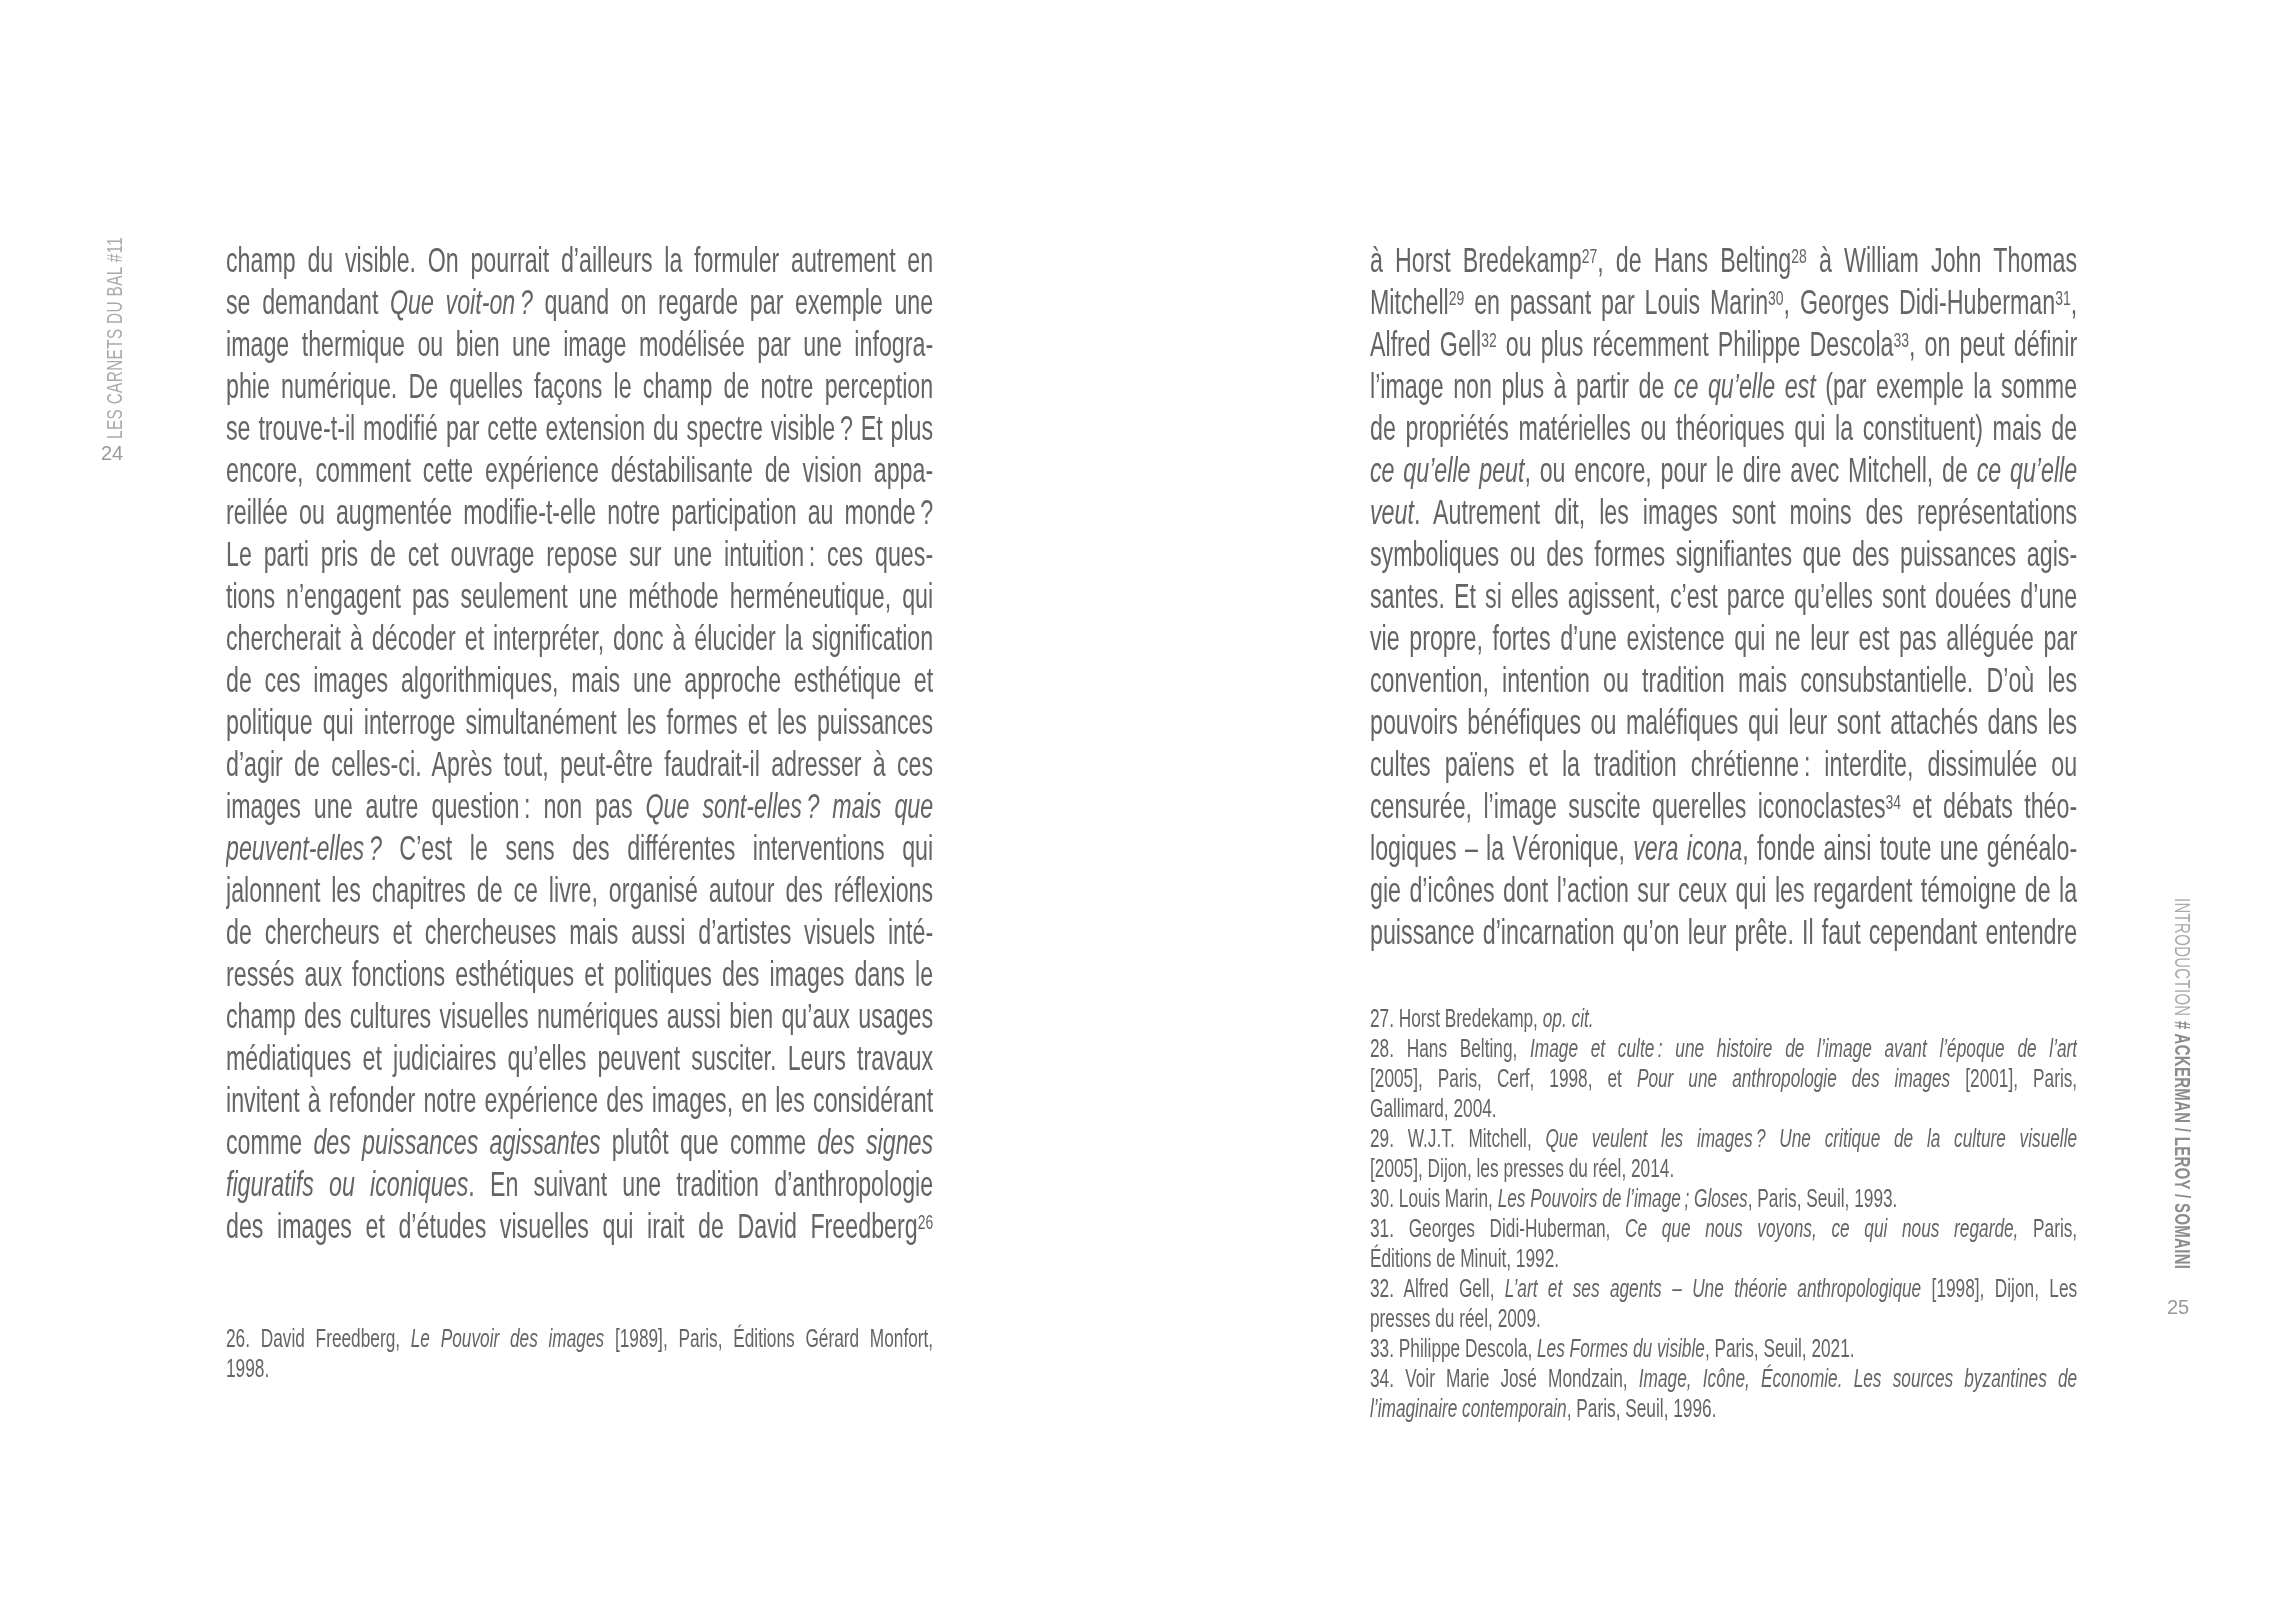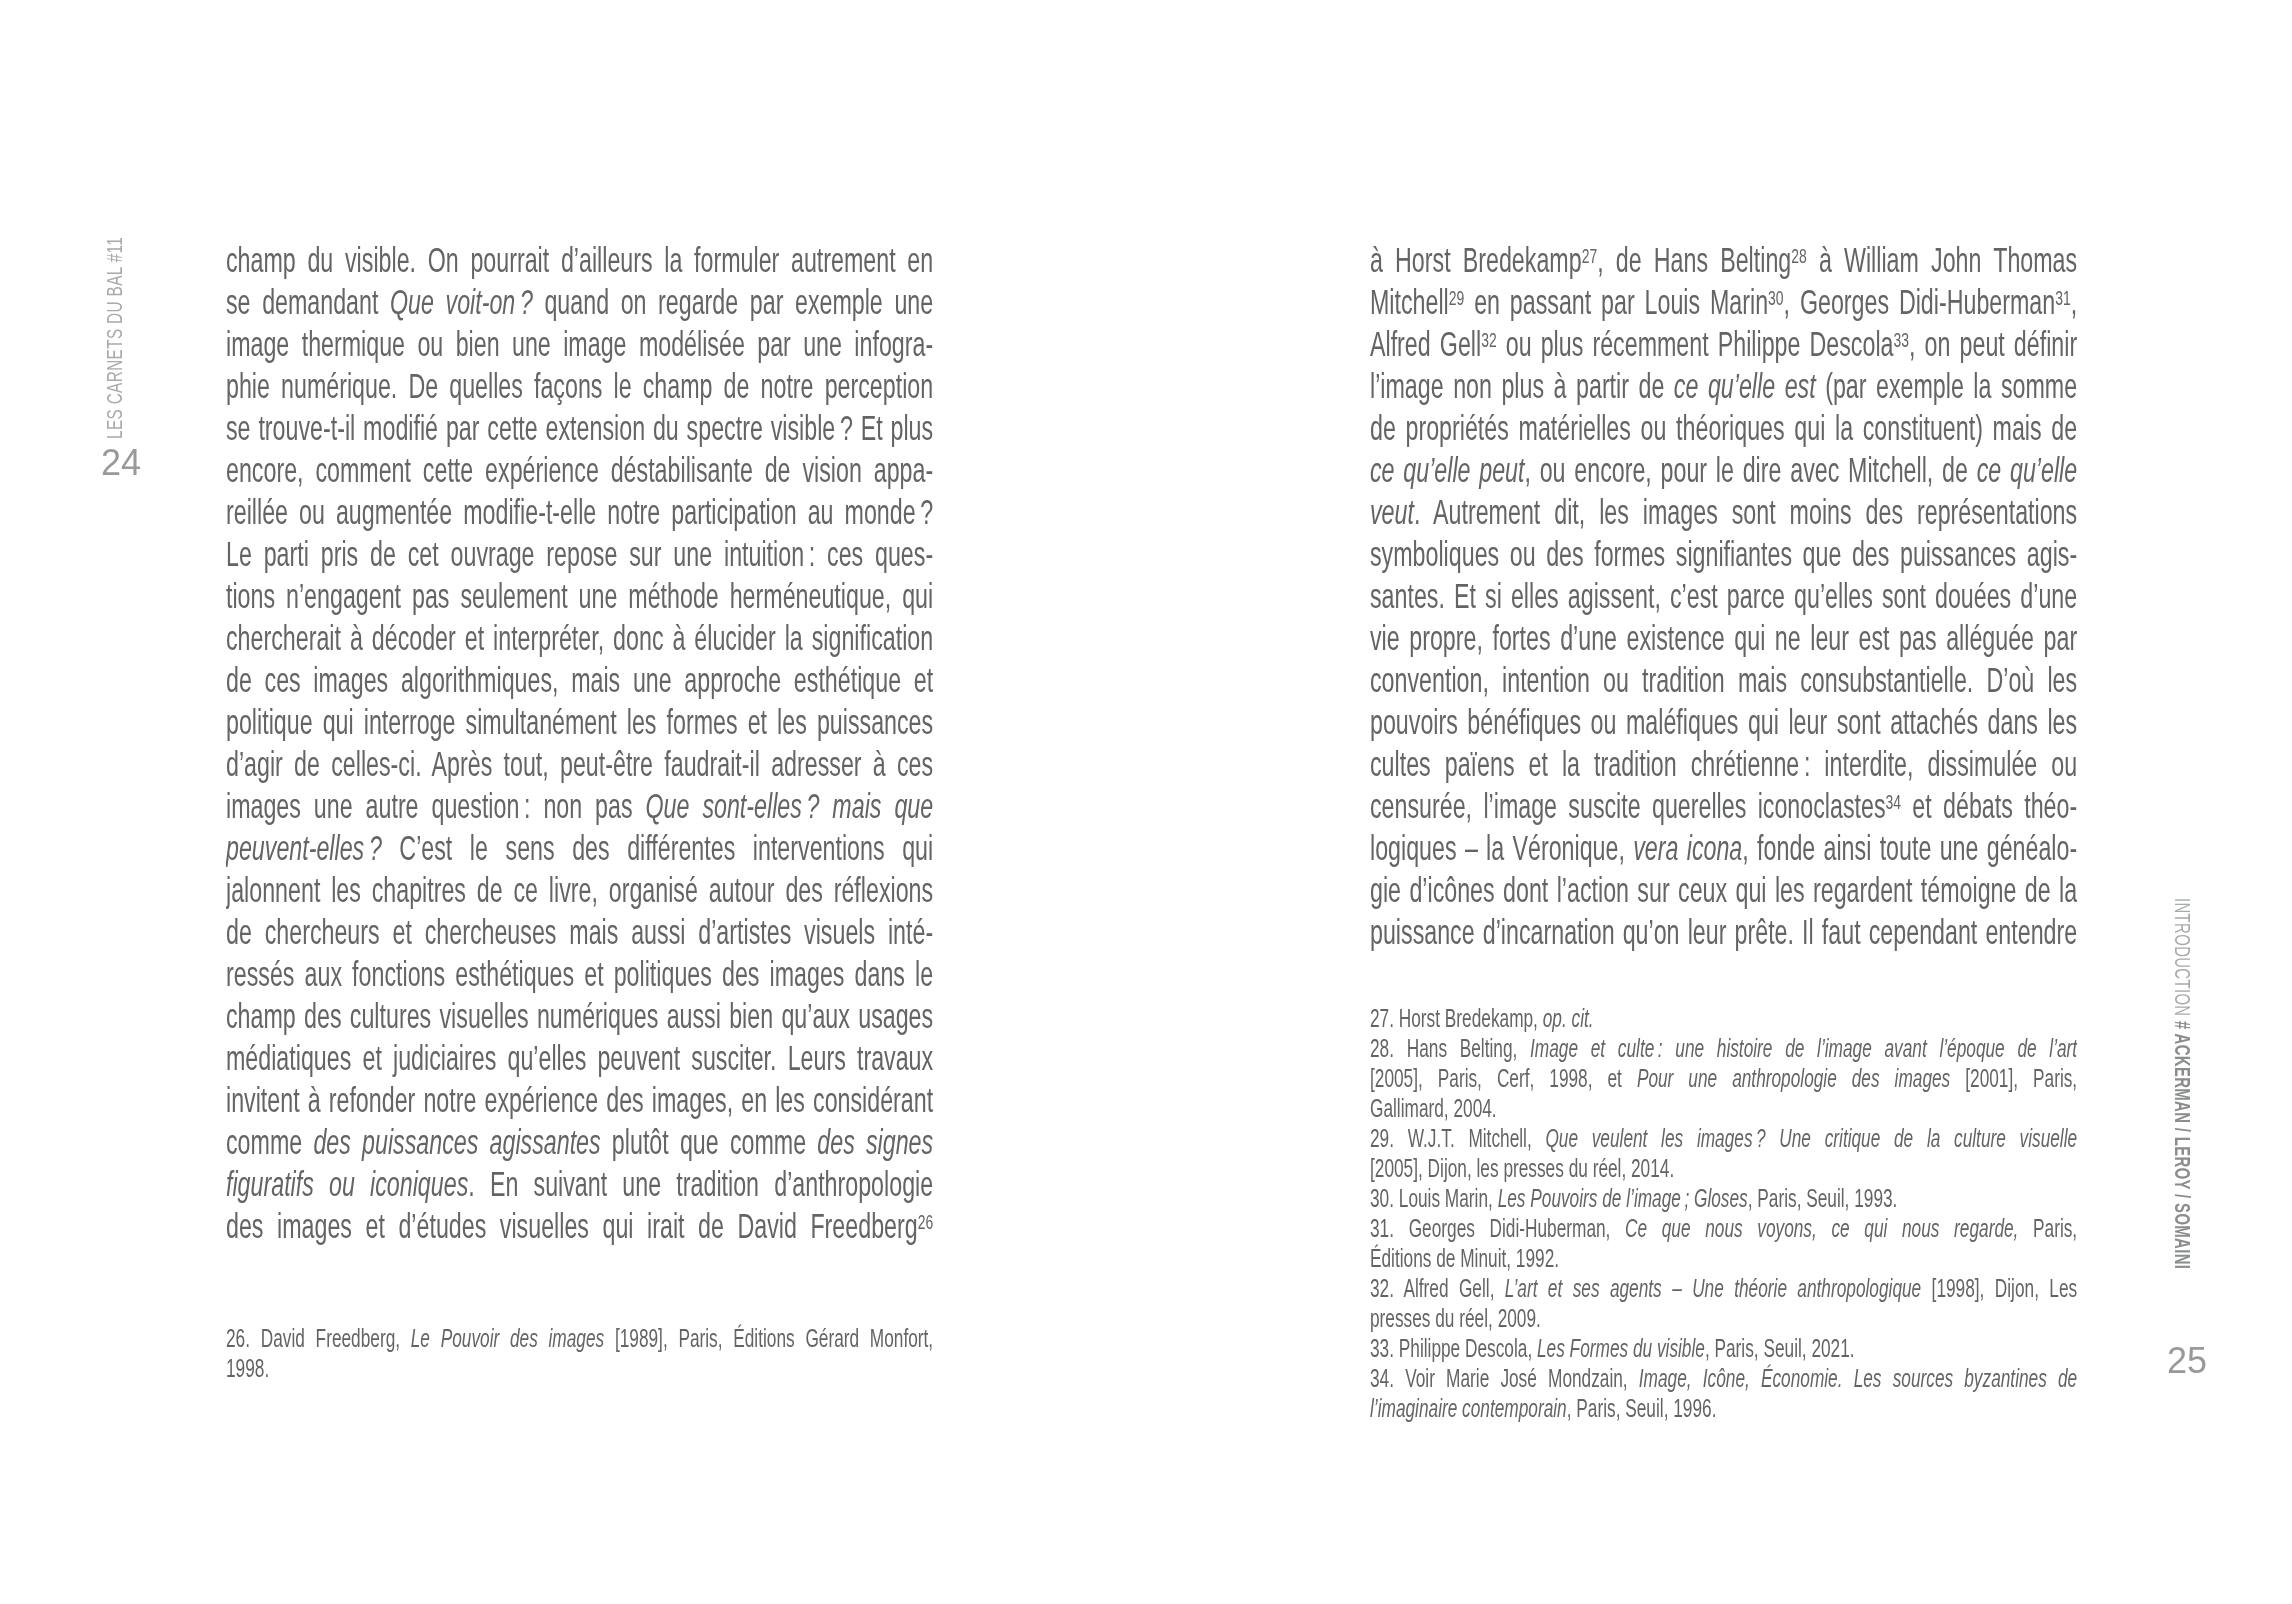--- a/index.html
+++ b/index.html
@@ -54,25 +54,25 @@
     transform:rotate(90deg) scaleX(0.70);
     transform-origin:0 0;
     font-size:21.3px;
     letter-spacing:0.5px;
     line-height:25px;
   }
   .vtext-right .light{color:#a8abad;font-weight:400;}
   .vtext-right .dark{color:#8a8c8e;font-weight:700;}
   .pagenum{
     position:absolute;
-    font-size:36px;
+    font-size:20px;
     color:#97999c;
   }
   .pagenum.pn-left{left:101px;top:442px;}
-  .pagenum.pn-right{left:2167px;top:1296px;margin-top:44px;}
+  .pagenum.pn-right{left:2167px;top:1296px;}
 </style>
 </head>
 <body>
 
 <div class="spread">
 
   <div class="vtext-left">
     <span>LES CARNETS DU BAL #11</span>
   </div>
   <div class="pagenum pn-left">24</div>

